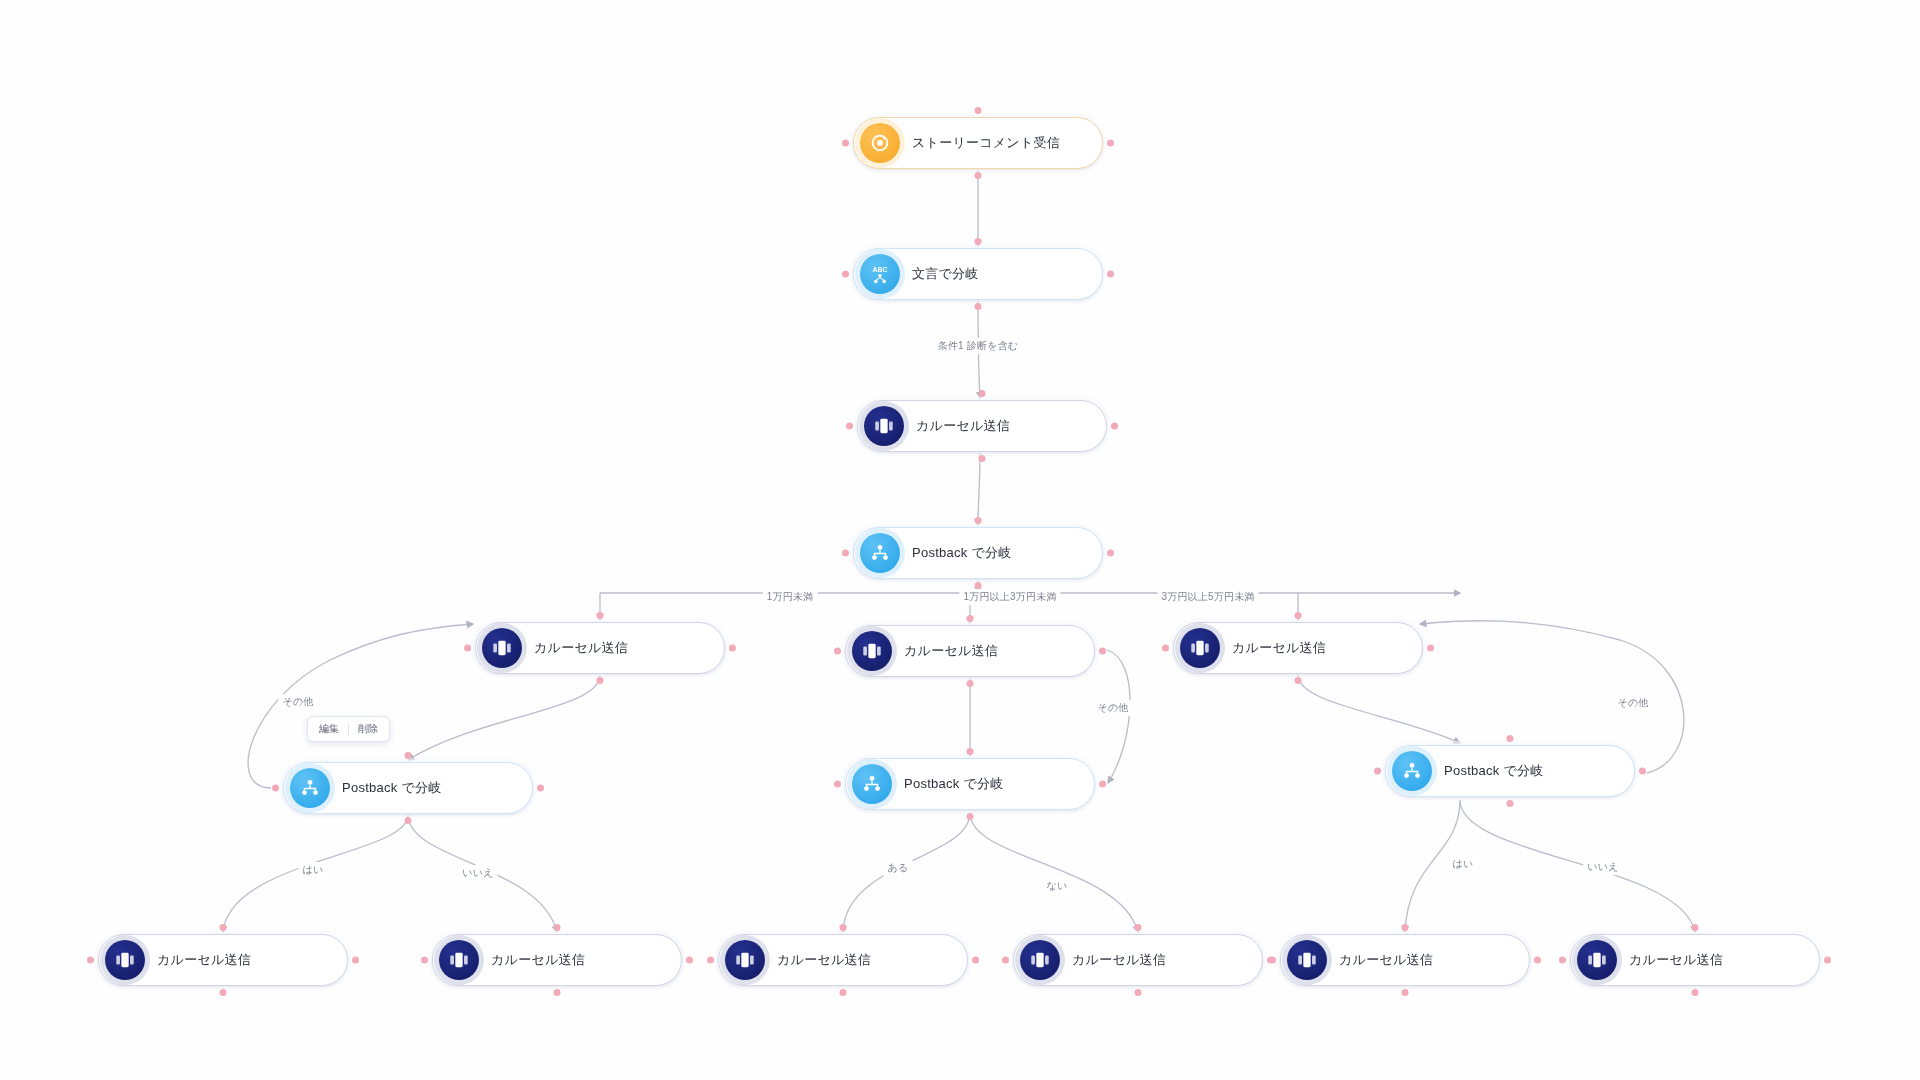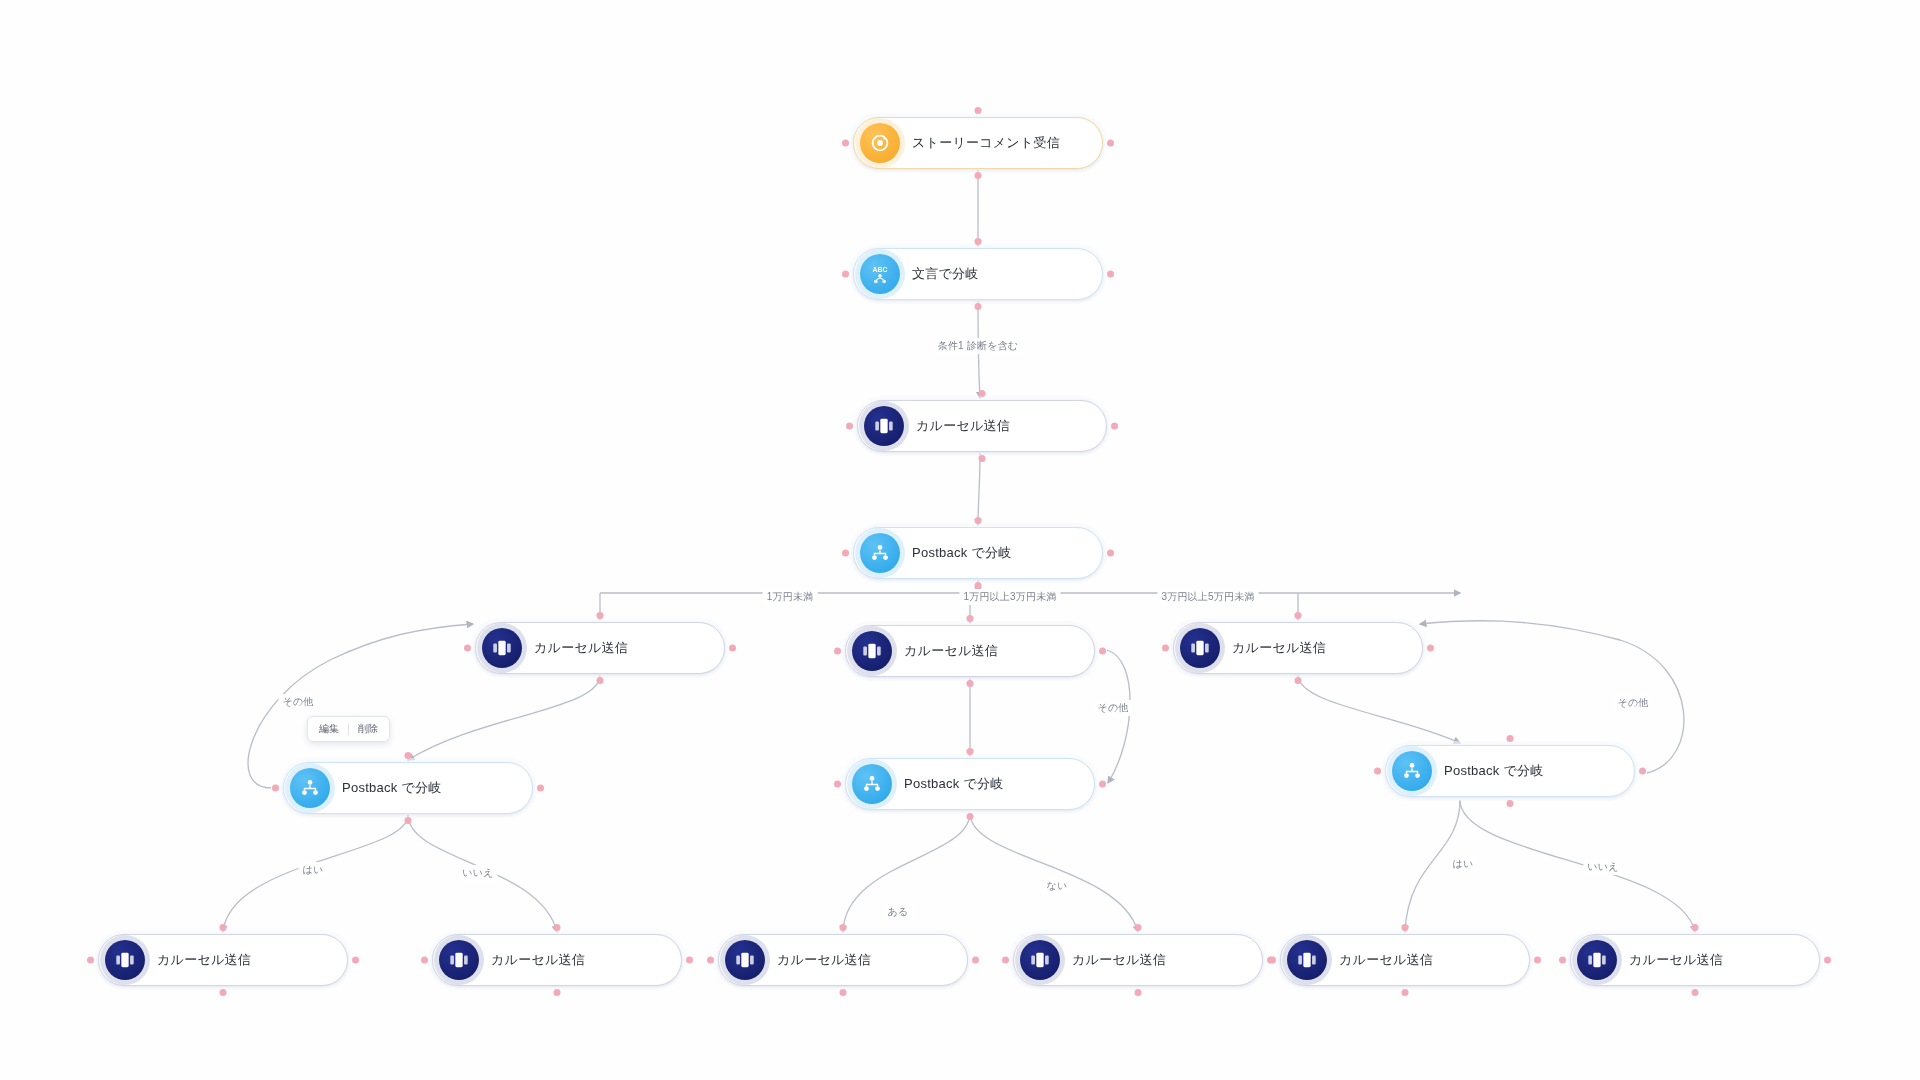--- a/index.html
+++ b/index.html
@@ -151,21 +151,21 @@
 
   <div class="elabel" style="left:978px;top:346px;">条件1 診断を含む</div>
   <div class="elabel" style="left:790px;top:597px;">1万円未満</div>
   <div class="elabel" style="left:1010px;top:597px;">1万円以上3万円未満</div>
   <div class="elabel" style="left:1180px;top:597px;margin-left:28px;">3万円以上5万円未満</div>
   <div class="elabel" style="left:298px;top:702px;">その他</div>
   <div class="elabel" style="left:1113px;top:708px;">その他</div>
   <div class="elabel" style="left:1633px;top:703px;">その他</div>
   <div class="elabel" style="left:313px;top:870px;">はい</div>
   <div class="elabel" style="left:478px;top:873px;">いいえ</div>
-  <div class="elabel" style="left:898px;top:912px;">ある</div>
+  <div class="elabel" style="left:898px;top:868px;">ある</div>
   <div class="elabel" style="left:1057px;top:868px;margin-top:18px;">ない</div>
   <div class="elabel" style="left:1463px;top:864px;">はい</div>
   <div class="elabel" style="left:1603px;top:867px;">いいえ</div>
 
   <div class="node trigger-node" style="left:853px;top:117px;width:250px;">
     <span class="ico trigger">
       <svg width="22" height="22" viewBox="0 0 24 24" fill="none" stroke="#ffffff" stroke-width="2" stroke-linecap="round" stroke-linejoin="round">
         <circle cx="12" cy="12" r="8"></circle>
           <circle cx="12" cy="12" r="3.2" fill="#ffffff" stroke="none"></circle>
         <circle cx="17" cy="7" r="1.3" fill="#ffffff" stroke="none"></circle>

